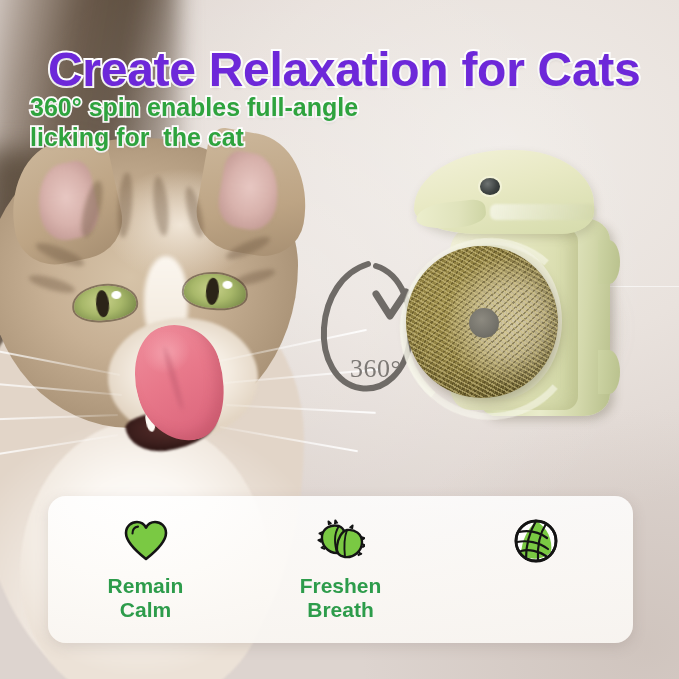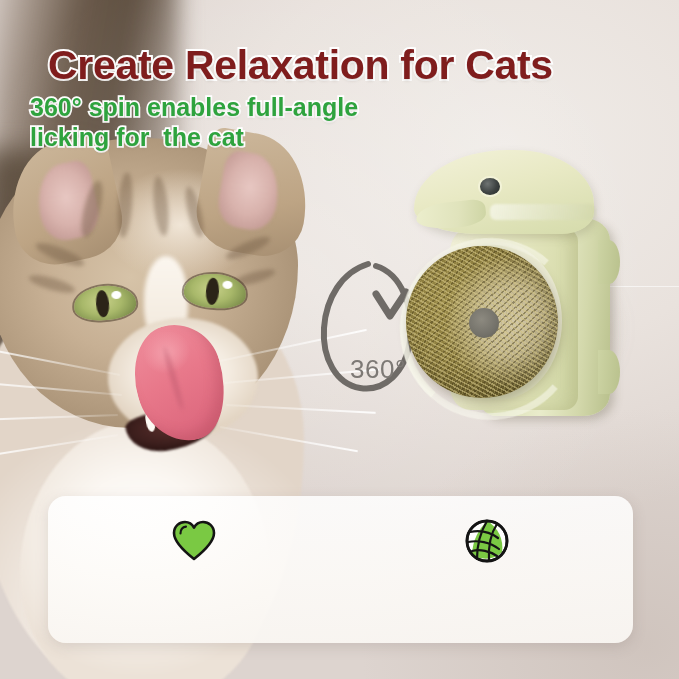--- a/index.html
+++ b/index.html
@@ -231,20 +231,21 @@
     transform-origin: left center;
   }
 
   
   .spin-wrap {
     position: absolute;
     left: 314px;
     top: 236px;
     width: 120px;
     height: 160px;
+    font-family: Liberation Serif, serif;
   }
   .spin-label {
     position: absolute;
     left: 36px;
     top: 118px;
     font-size: 26px;
     color: #7d7975;
     letter-spacing: 0.5px;
     white-space: nowrap;
   }
@@ -370,23 +371,23 @@
     border-bottom-color: rgba(250,250,238,0.55);
     transform: rotate(-4deg);
     filter: blur(0.6px);
   }
 
   
   .headline {
     position: absolute;
     left: 48px;
     top: 42px;
-    font-size: 41px;
+    font-size: 48px;
     font-weight: bold;
-    color: #7f1d1d;
+    color: #6d28d9;
     letter-spacing: -0.3px;
     white-space: nowrap;
     -webkit-text-stroke: 4px #ffffff;
     paint-order: stroke fill;
     text-shadow: 0 2px 3px rgba(120,110,100,0.22);
   }
   .subhead {
     position: absolute;
     left: 30px;
     top: 93px;
@@ -535,22 +536,38 @@
 
   <div class="feature-card">
 
     <div class="feature">
       <div class="feature-icon">
         <svg width="46" height="44" viewBox="0 0 46 44">
           <path d="M23 40 C 9 29, 3 21, 3 14 C 3 7, 8.5 3, 14 3 C 18 3, 21.2 5.3, 23 8.6 C 24.8 5.3, 28 3, 32 3 C 37.5 3, 43 7, 43 14 C 43 21, 37 29, 23 40 Z" fill="#7ac943" stroke="#141414" stroke-width="2.6" stroke-linejoin="round"></path>
           <path d="M9.5 14.5 C 9.5 10.5, 12 8, 15 7.6" fill="none" stroke="#141414" stroke-width="2.1" stroke-linecap="round"></path>
         </svg>
       </div>
+      <div class="feature-label">Remain
+Calm</div>
     </div>
 
+    <div class="feature">
+      <div class="feature-icon">
+        <svg width="48" height="44" viewBox="0 0 48 44">
+          <path d="M22 7 C 14 5, 6 9, 5 17 C 4 26, 11 34, 20 34 C 26 34, 30 30, 30 24 C 30 16, 27 9, 22 7 Z" fill="#7ac943" stroke="#141414" stroke-width="2.4" stroke-linejoin="round"></path>
+          <path d="M6 13 l-3.5 1.5 3.2 1.8 M5 20 l-3.6 1.2 3.3 2 M8 27 l-3.4 1.6 3.4 1.6 M12 6 l-0.5-3.6 2.8 2.6 M18 5 l0.3-3.6 2.2 3.1" fill="none" stroke="#141414" stroke-width="2" stroke-linejoin="round"></path>
+          <path d="M20 34 C 18 26, 16 16, 22 7" fill="none" stroke="#141414" stroke-width="1.9"></path>
+          <path d="M30 11 C 38 10, 45 15, 45 23 C 45 32, 37 39, 28 38 C 22 37, 19 33, 20 27 C 21 19, 25 12, 30 11 Z" fill="#7ac943" stroke="#141414" stroke-width="2.4" stroke-linejoin="round"></path>
+          <path d="M44 18 l3.5 1.2 -3.2 2 M45 25 l3.4 1.5 -3.3 1.8 M41 33 l3.2 1.8 -3.5 1.4 M35 10 l0.6-3.5 -2.9 2.5" fill="none" stroke="#141414" stroke-width="2" stroke-linejoin="round"></path>
+          <path d="M28 38 C 27 29, 27 19, 30 11" fill="none" stroke="#141414" stroke-width="1.9"></path>
+        </svg>
+      </div>
+      <div class="feature-label">Freshen
+Breath</div>
+    </div>
 
     <div class="feature">
       <div class="feature-icon">
         <svg width="46" height="46" viewBox="0 0 46 46">
           <circle cx="23" cy="23" r="20" fill="#ffffff" stroke="#141414" stroke-width="2.6"></circle>
           <path d="M23 3 C 14 12, 9 22, 8 36 C 14 42, 30 43, 38 34 C 40 22, 34 9, 23 3 Z" fill="#7ac943"></path>
           <path d="M6 14 C 16 12, 26 14, 34 20" fill="none" stroke="#141414" stroke-width="2.2" stroke-linecap="round"></path>
           <path d="M4 24 C 14 22, 26 24, 35 31" fill="none" stroke="#141414" stroke-width="2.2" stroke-linecap="round"></path>
           <path d="M8 33 C 16 31, 26 33, 33 38" fill="none" stroke="#141414" stroke-width="2.2" stroke-linecap="round"></path>
           <path d="M23 3 C 17 13, 13 25, 13 41" fill="none" stroke="#141414" stroke-width="2.2" stroke-linecap="round"></path>

